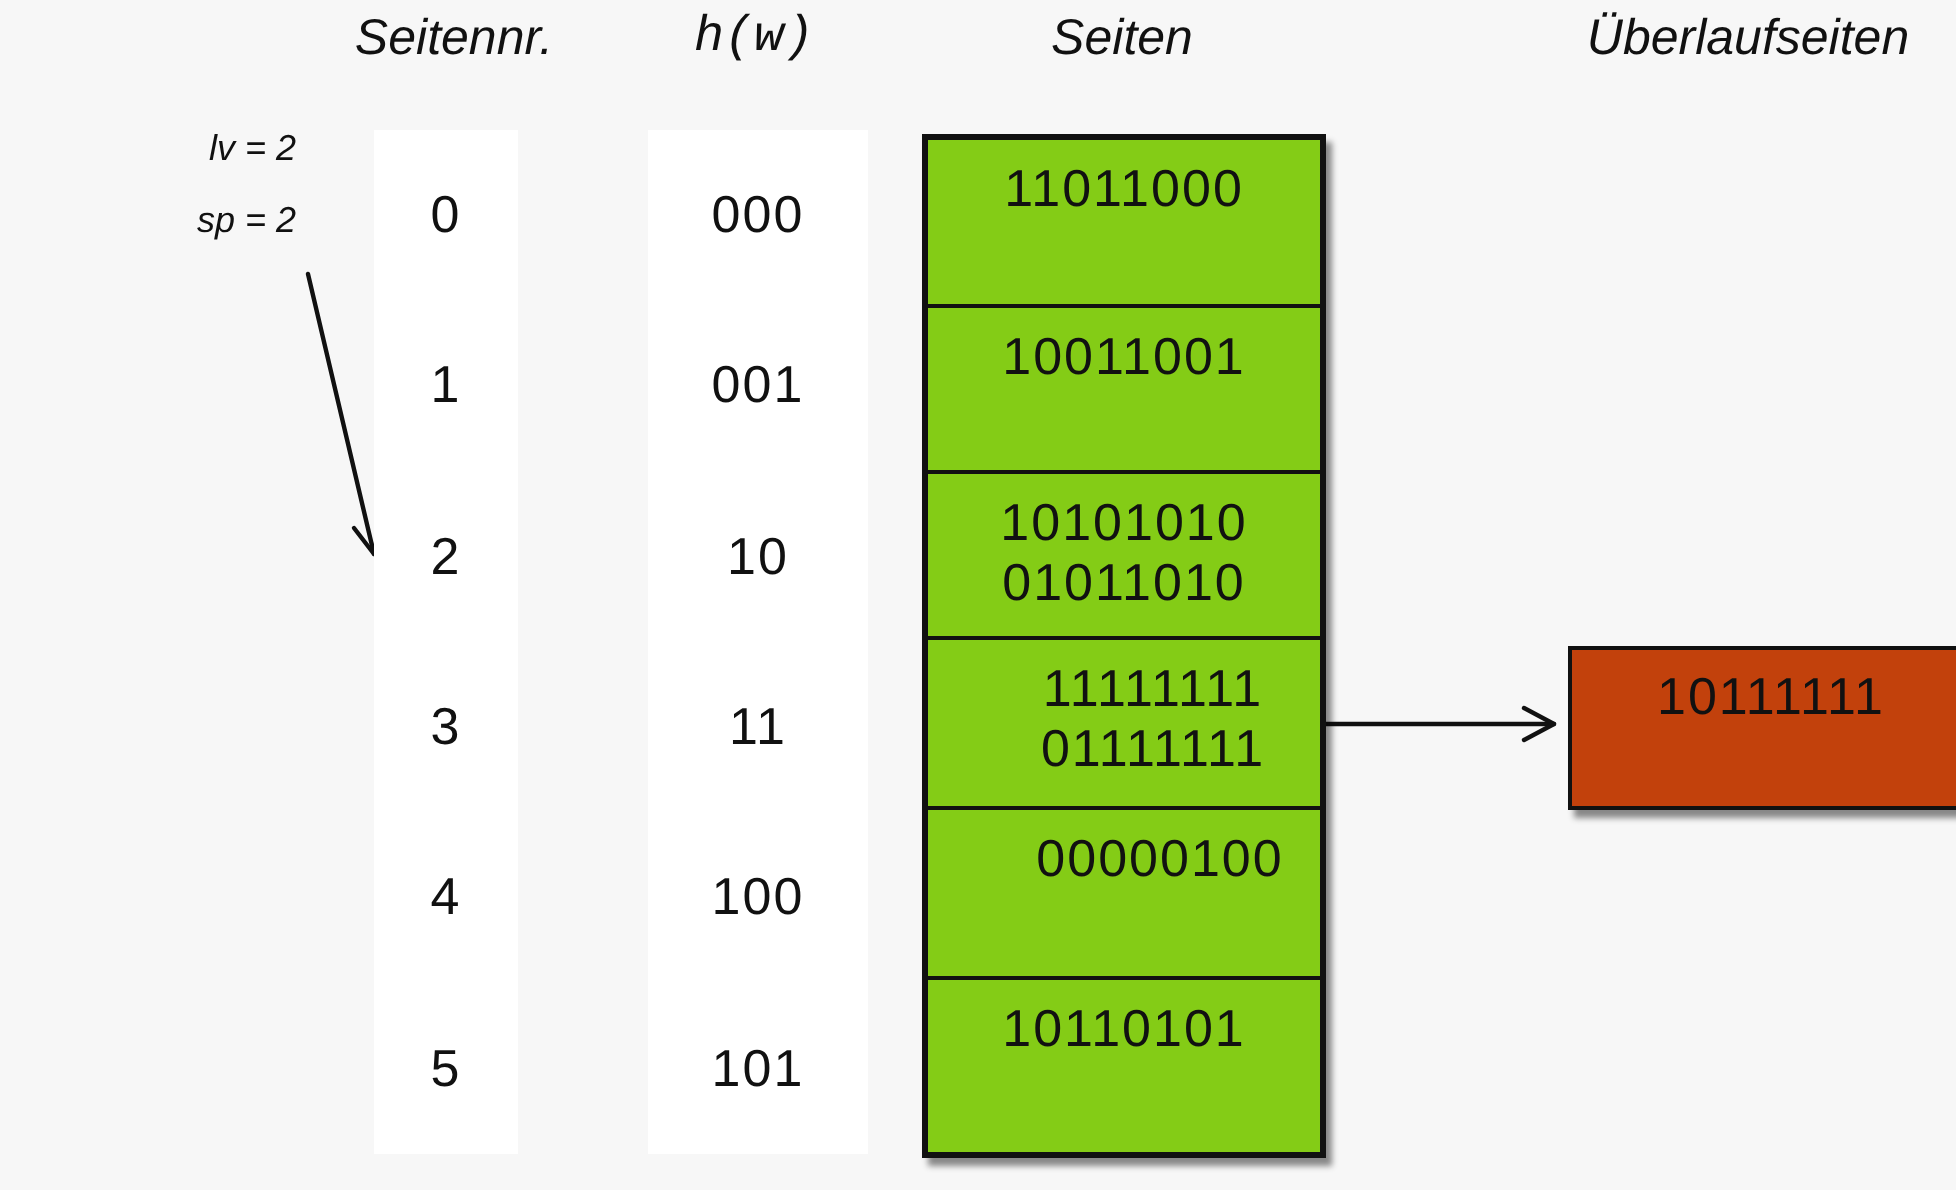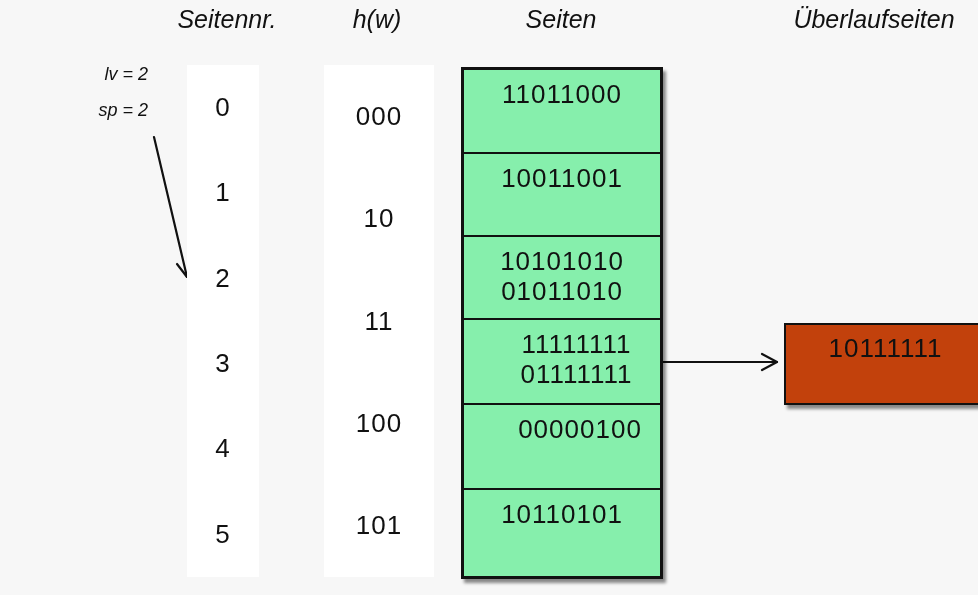--- a/index.html
+++ b/index.html
@@ -21,21 +21,21 @@
   .hdr {
     position: absolute;
     top: 4px;
     transform: translateX(-50%);
     font-style: italic;
     font-size: 25px;
     line-height: 30px;
     white-space: nowrap;
   }
   .hdr-nr  { left: 186px; }
-  .hdr-hw  { left: 336px; }
+  .hdr-hw  { left: 336px; font-family: Liberation Mono, monospace; }
   .hdr-pg  { left: 520px; }
   .hdr-ov  { left: 833px; text-align: center; }
 
   
   .annotation {
     position: absolute;
     left: 22px;
     top: 56px;
     width: 85px;
     text-align: right;
@@ -65,21 +65,21 @@
     letter-spacing: 1px;
   }
 
   
   .pages-box {
     position: absolute;
     left: 420px;
     top: 67px;
     width: 202px;
     height: 512px;
-    background: #86efac;
+    background: #84cc16;
     border: 3px solid #111111;
     box-sizing: border-box;
     box-shadow: 3px 4px 3px rgba(0,0,0,0.45);
     display: flex;
     flex-direction: column;
   }
   .page-row {
     box-sizing: border-box;
     border-bottom: 2.5px solid #111111;
     padding-top: 9px;
@@ -157,20 +157,21 @@
     <div class="cell">0</div>
     <div class="cell">1</div>
     <div class="cell">2</div>
     <div class="cell">3</div>
     <div class="cell">4</div>
     <div class="cell">5</div>
   </div>
 
   <div class="strip strip-hw">
     <div class="cell">000</div>
+    <div class="cell">001</div>
     <div class="cell">10</div>
     <div class="cell">11</div>
     <div class="cell">100</div>
     <div class="cell">101</div>
   </div>
 
   <div class="pages-box">
     <div class="page-row r0">
       <div class="entry">11011000</div>
     </div>

